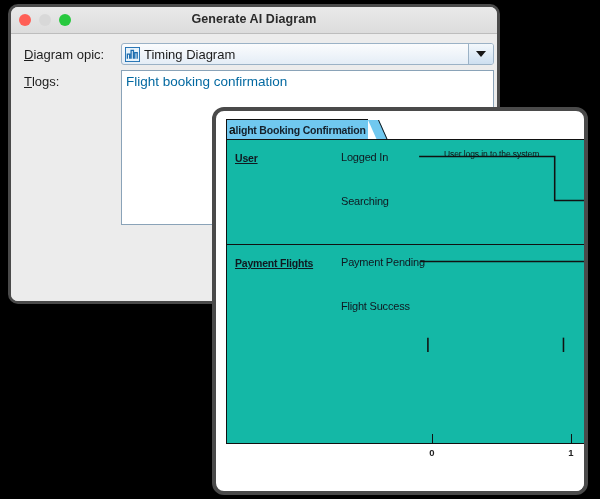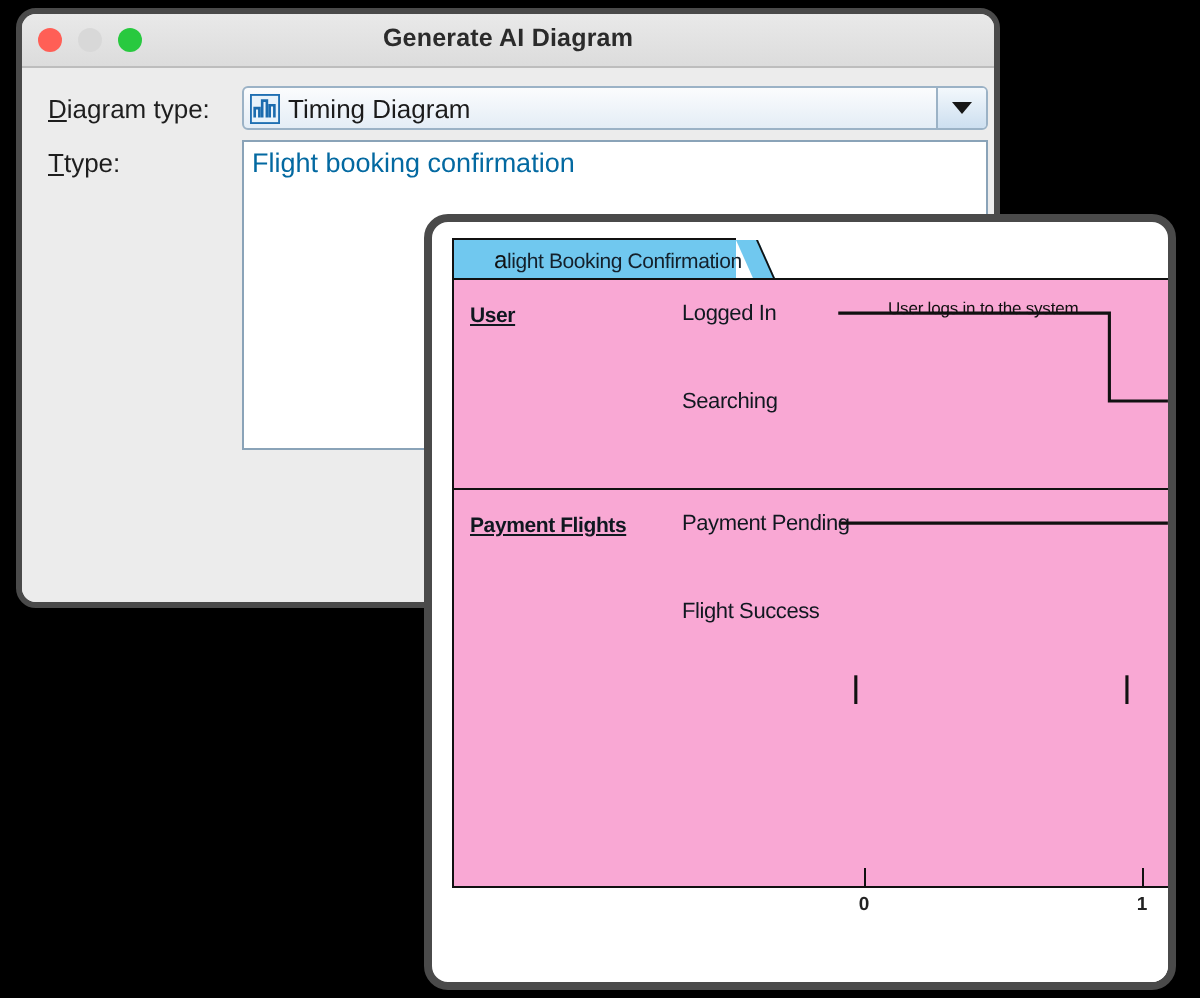--- a/index.html
+++ b/index.html
@@ -201,40 +201,40 @@
     height: 21px;
     background: #70c8ef;
     border-bottom: 1.5px solid #111;
     transform: skewX(24deg);
     transform-origin: top left;
     border-right: 1.5px solid #111;
     box-sizing: border-box;
   }
   .frame-title {
     font-size: 10.5px;
-    font-weight: normal;
+    font-weight: bold;
     color: #14202b;
-    padding-left: 20px;
+    padding-left: 2px;
     letter-spacing: -0.2px;
     white-space: nowrap;
     position: relative;
     z-index: 2;
   }
   .frame-title .lead {
     font-size: 12px;
     color: #111;
   }
 
   .canvas {
     position: absolute;
     left: 0;
     top: 20px;
     right: 0;
     bottom: 47px;
-    background: #f9a8d4;
+    background: #14b8a6;
     border-top: 1.5px solid #111;
     border-left: 1.5px solid #111;
     border-bottom: 1.5px solid #111;
     box-sizing: border-box;
     overflow: hidden;
     text-decoration: underline;
   }
 
   .lane {
     position: relative;
@@ -327,36 +327,36 @@
       <div class="traffic">
         <div class="light close"></div>
         <div class="light min"></div>
         <div class="light zoom"></div>
       </div>
       <div class="dialog-title">Generate AI Diagram</div>
     </div>
 
     <div class="dialog-body">
 
-      <div class="form-label" id="label-diagram-type"><span class="mn">D</span><span>iagram type:</span></div>
+      <div class="form-label" id="label-diagram-type"><span class="mn">D</span><span>iagram opic:</span></div>
 
       <div class="combo">
         <div class="combo-value">
           <svg class="dtype-icon" viewBox="0 0 16 16">
             <rect x="0.5" y="0.5" width="15" height="15" fill="#e8f3fb" stroke="#1f6fb2"></rect>
             <path d="M2.5 12.5 L2.5 7.5 L5 7.5 L5 12.5 M6.5 12.5 L6.5 3.5 L9 3.5 L9 12.5 M10.5 12.5 L10.5 6 L13 6 L13 12.5" fill="none" stroke="#1b6cae" stroke-width="1.4"></path>
           </svg>
           <span class="combo-text">Timing Diagram</span>
         </div>
         <div class="combo-arrow-btn">
           <span class="arrow-down"></span>
         </div>
       </div>
 
-      <div class="form-label" id="label-topic"><span class="mn">T</span><span>type:</span></div>
+      <div class="form-label" id="label-topic"><span class="mn">T</span><span>logs:</span></div>
 
       <div class="topic-area">
         <div class="topic-text">Flight booking confirmation</div>
       </div>
 
     </div>
   </div>
 
   <div class="diagwin">
     <div class="diag-inner">

